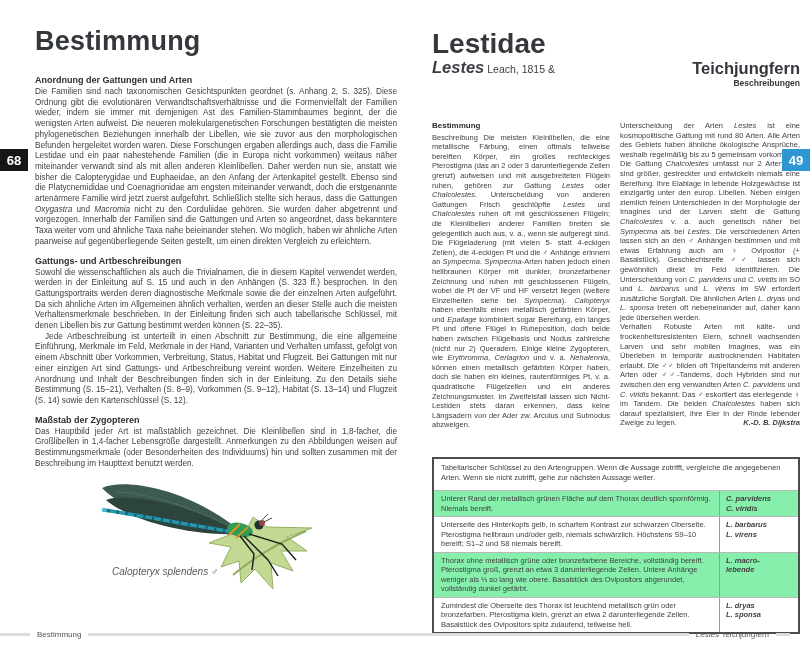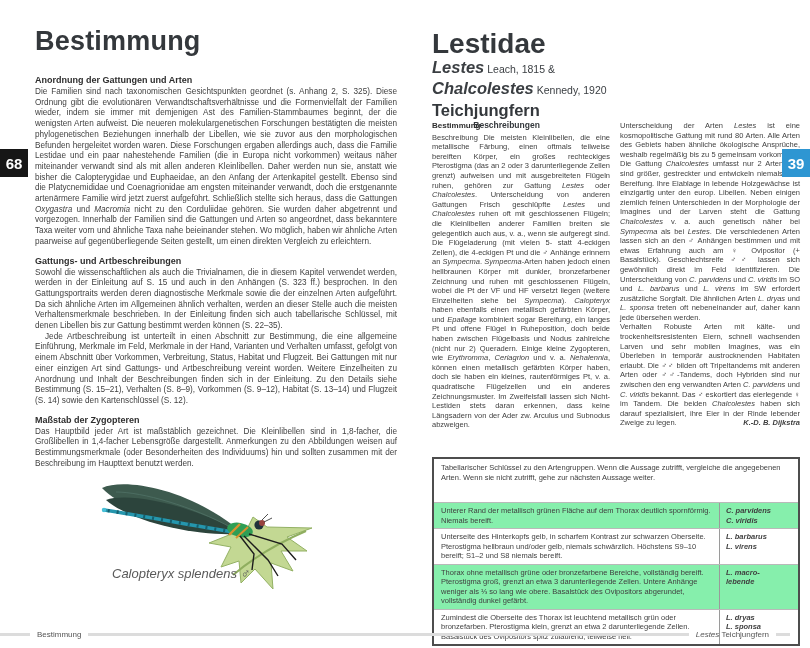--- a/index.html
+++ b/index.html
@@ -12,48 +12,48 @@
   .seg-a{font-weight:bold;font-style:italic;float:right;}
 
   
   .lp-title{position:absolute;left:35px;top:26px;font-size:27px;font-weight:bold;color:#34383c;letter-spacing:.2px;}
   .lp-content{position:absolute;left:35px;top:64px;width:362px;}
   .sec-h{font-size:9px;font-weight:bold;color:#2e2e2e;margin:8px 0 2px 0;}
   .para{font-size:8.2px;line-height:10.7px;text-align:justify;hyphens:auto;-webkit-hyphens:auto;}
   .para.indent{text-indent:10px;}
 
   .illustration{position:absolute;left:82px;top:478px;width:244px;height:122px;}
-  .ill-caption{position:absolute;left:112px;top:566px;font-size:13px;color:#5a5a5a;}
+  .ill-caption{position:absolute;left:112px;top:566px;font-size:10px;color:#5a5a5a;}
 
   
   .rp-title{position:absolute;left:432px;top:28px;font-size:28px;font-weight:bold;color:#34383c;}
-  .rp-sub{position:absolute;left:432px;top:58px;width:368px;display:flex;justify-content:space-between;align-items:flex-start;flex-direction:column;}
+  .rp-sub{position:absolute;left:432px;top:58px;width:368px;display:flex;justify-content:space-between;align-items:flex-start;}
   .genus-block{font-size:10.5px;color:#3a3e42;line-height:19px;}
   .genus-block .seg-bi{font-size:16.5px;}
   .common-block{text-align:right;color:#34383c;}
   .common-main{font-size:16.5px;font-weight:bold;line-height:20px;}
   .common-sub{font-size:8.5px;font-weight:bold;}
 
   .col{position:absolute;top:121px;font-size:7.5px;line-height:9.6px;text-align:justify;hyphens:auto;-webkit-hyphens:auto;}
   .col1{left:432px;width:178px;}
   .col2{left:620px;width:180px;}
   .colp{margin:0 0 0 0;}
   .colp + .colp{margin-top:0;}
 
   
   .key-table{position:absolute;left:432px;top:457px;width:368px;border:2px solid #4d4d4d;
              font-size:7.5px;line-height:9.5px;background:#fff;box-sizing:border-box;}
-  .t-head{padding:4px 7px 20px 7px;}
+  .t-head{padding:4px 7px 8px 7px;}
   .t-row{display:flex;border-top:1px solid #b9b9b9;}
   .t-text{flex:1;padding:3px 7px;}
   .t-species{width:66px;border-left:1px solid #9a9a9a;padding:3px 6px;font-weight:bold;font-style:italic;white-space:pre-line;}
   .shaded{background:#86efac;}
 
   
-  .badge{position:absolute;top:149px;width:28px;height:28px;color:#fff;font-size:15px;font-weight:bold;
+  .badge{position:absolute;top:149px;width:28px;height:22px;color:#fff;font-size:13px;font-weight:bold;
          display:flex;align-items:center;justify-content:center;}
   .badge-left{left:0;}
   .badge-right{left:782px;}
 
   
   .footer{position:absolute;top:630px;display:flex;align-items:center;gap:7px;font-size:8px;color:#555;white-space:nowrap;}
   .footer-left{left:0;width:397px;}
   .footer-right{left:393px;width:397px;}
   .rule{height:3px;background:#dcdcdc;}
   .rule-flex{flex:1;}
@@ -114,21 +114,20 @@
     <span class="rule rule-s30"></span>
     <span>Bestimmung</span>
     <span class="rule rule-flex"></span>
   </div>
 
   <div class="rp-title">Lestidae</div>
 
   <div class="rp-sub">
     <div class="genus-block">
       <div><span class="seg-bi">Lestes</span><span> Leach, 1815 &amp;</span></div>
-      <div><span class="seg-bi">Chalcolestes</span><span> Kennedy, 1920</span></div>
     </div>
     <div class="common-block">
       <div class="common-main">Teichjungfern</div>
       <div class="common-sub">Beschreibungen</div>
     </div>
   </div>
 
   <div class="col col1">
     <div class="sec-h" style="margin-top:0;font-size:8px">Bestimmung</div>
     <div class="colp"><span class="seg-b">Beschreibung </span><span>Die meisten Kleinlibellen, die eine metallische Färbung, einen oftmals teilweise bereiften Körper, ein großes rechteckiges Pterostigma (das an 2 oder 3 darunterliegende Zellen grenzt) aufweisen und mit ausgebreiteten Flügeln ruhen, gehören zur Gattung </span><span class="seg-i">Lestes</span><span> oder </span><span class="seg-i">Chalcolestes</span><span>. </span><span class="seg-b">Unterscheidung von anderen Gattungen </span><span>Frisch geschlüpfte </span><span class="seg-i">Lestes</span><span> und </span><span class="seg-i">Chalcolestes</span><span> ruhen oft mit geschlossenen Flügeln; die Kleinlibellen anderer Familien breiten sie gelegentlich auch aus, v. a., wenn sie aufgeregt sind. Die Flügeladerung (mit vielen 5- statt 4-eckigen Zellen), die 4-eckigen Pt und die ♂ Anhänge erinnern an </span><span class="seg-i">Sympecma</span><span>. </span><span class="seg-i">Sympecma</span><span>-Arten haben jedoch einen hellbraunen Körper mit dunkler, bronzefarbener Zeichnung und ruhen mit geschlossenen Flügeln, wobei die Pt der VF und HF versetzt liegen (weitere Einzelheiten siehe bei </span><span class="seg-i">Sympecma</span><span>). </span><span class="seg-i">Calopteryx</span><span> haben ebenfalls einen metallisch gefärbten Körper, und </span><span class="seg-i">Epallage</span><span> kombiniert sogar Bereifung, ein langes Pt und offene Flügel in Ruheposition, doch beide haben zwischen Flügelbasis und Nodus zahlreiche (nicht nur 2) Queradern. Einige kleine Zygopteren, wie </span><span class="seg-i">Erythromma</span><span>, </span><span class="seg-i">Ceriagrion</span><span> und v. a. </span><span class="seg-i">Nehalennia</span><span>, können einen metallisch gefärbten Körper haben, doch sie haben ein kleines, rautenförmiges Pt, v. a. quadratische Flügelzellen und ein anderes Zeichnungsmuster. Im Zweifelsfall lassen sich Nicht-Lestiden stets daran erkennen, dass keine Längsadern von der Ader zw. Arculus und Subnodus abzweigen.</span></div>
@@ -156,21 +155,21 @@
       <div class="t-species">L. macro-
 lebende</div>
     </div>
     <div class="t-row">
       <div class="t-text">Zumindest die Oberseite des Thorax ist leuchtend metallisch grün oder bronzefarben. Pterostigma klein, grenzt an etwa 2 darunterliegende Zellen. Basalstück des Ovipositors spitz zulaufend, teilweise hell.</div>
       <div class="t-species">L. dryas
 L. sponsa</div>
     </div>
   </div>
 
-  <div class="badge badge-right" style="background:#2e96d2">39</div>
+  <div class="badge badge-right" style="background:#2e96d2">49</div>
 
   <div class="footer footer-right">
     <span class="rule rule-flex"></span>
     <span><span class="seg-i">Lestes</span><span> Teichjungfern</span></span>
     <span class="rule rule-s14"></span>
   </div>
 
 </div>
 
 </body></html>

